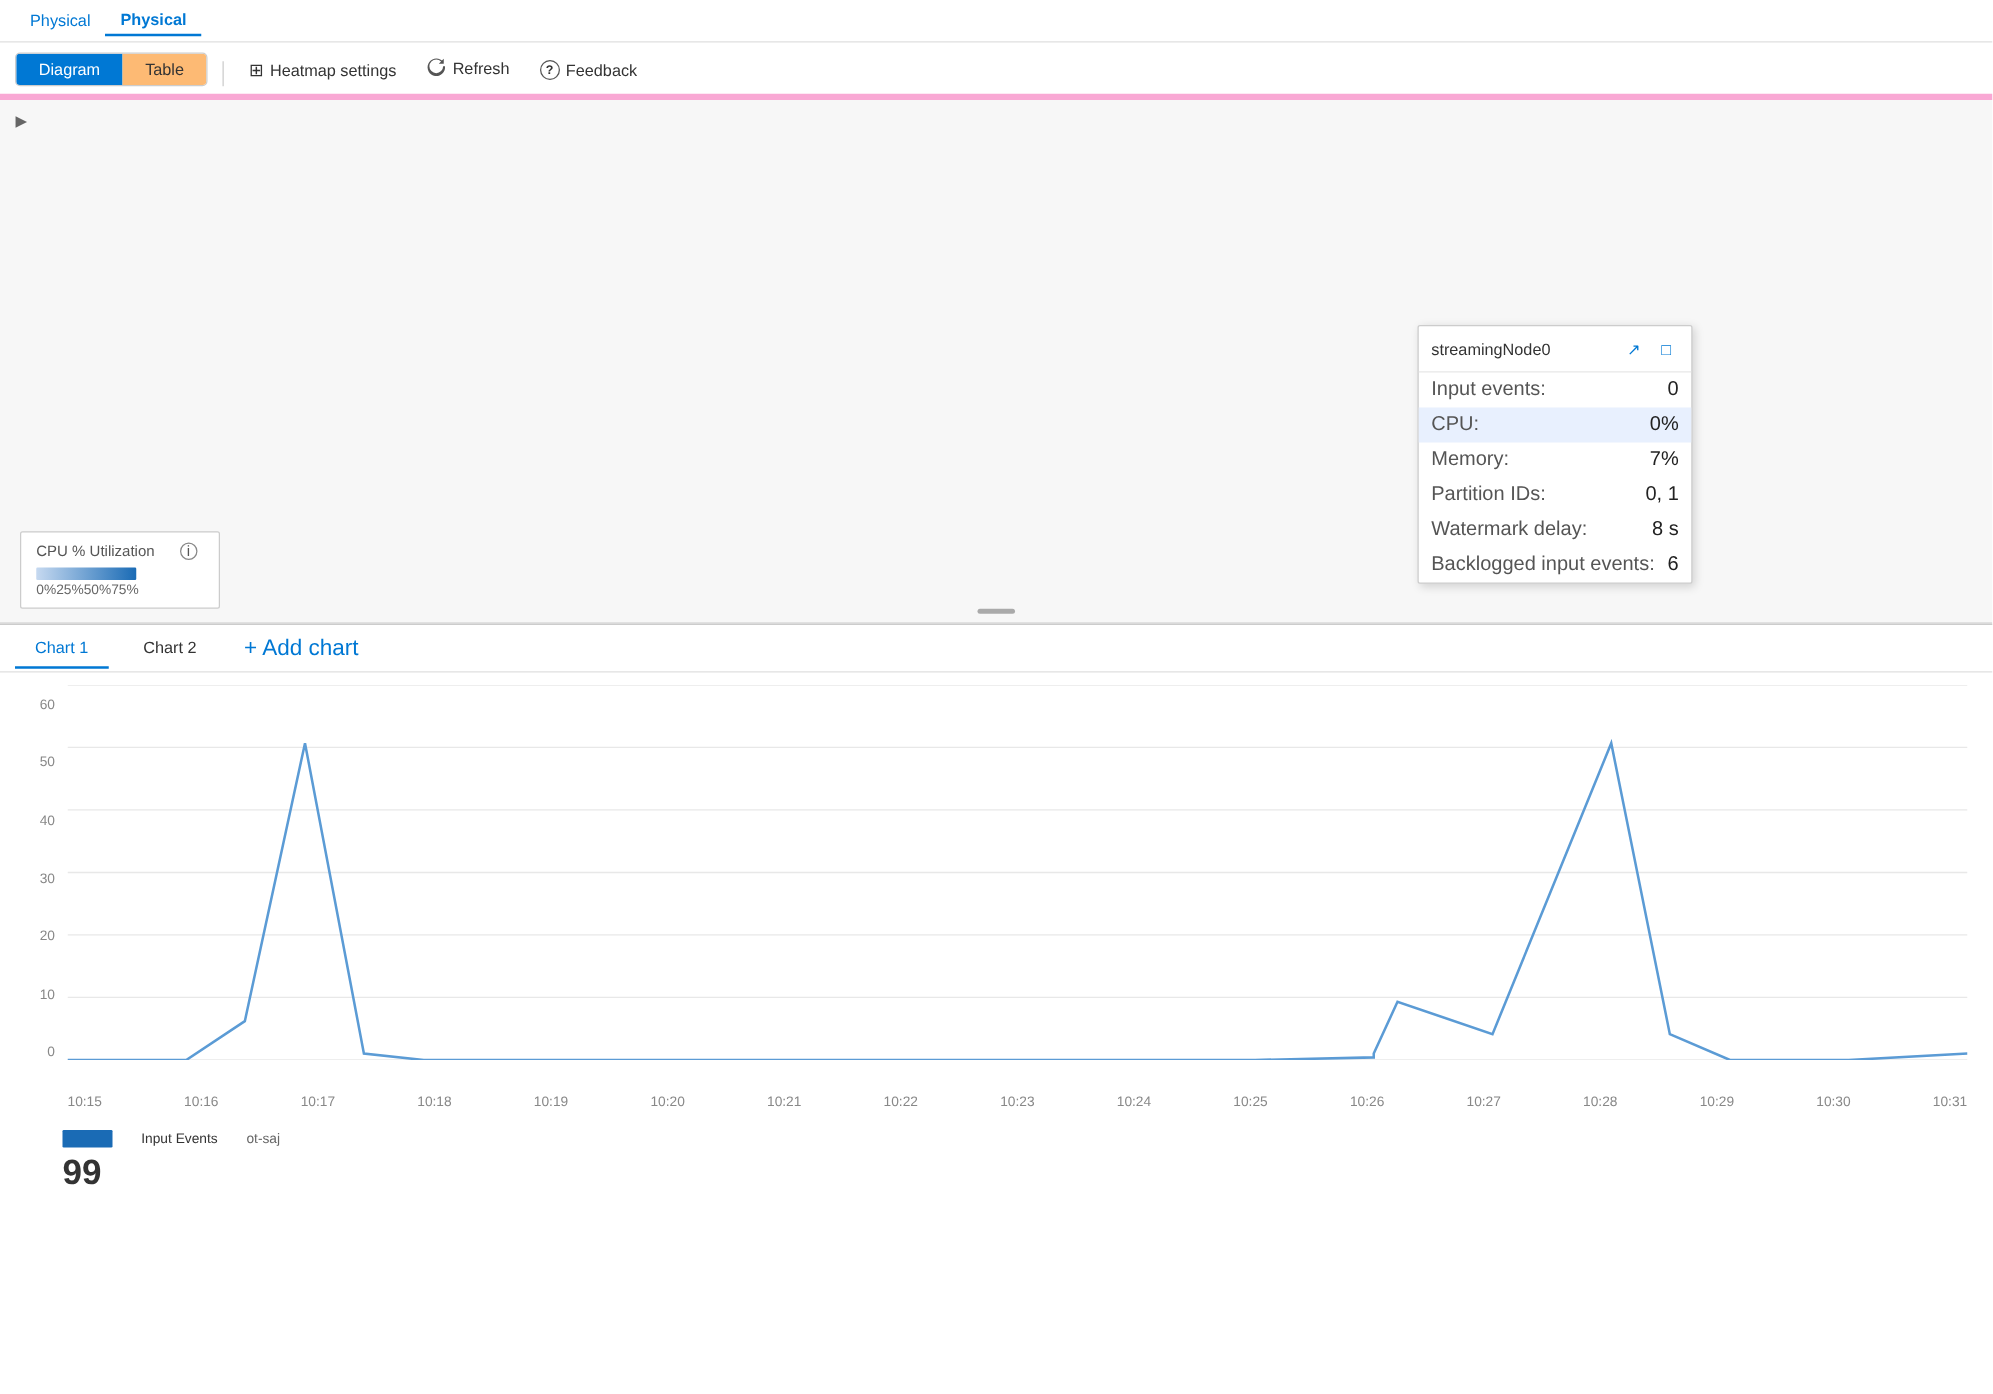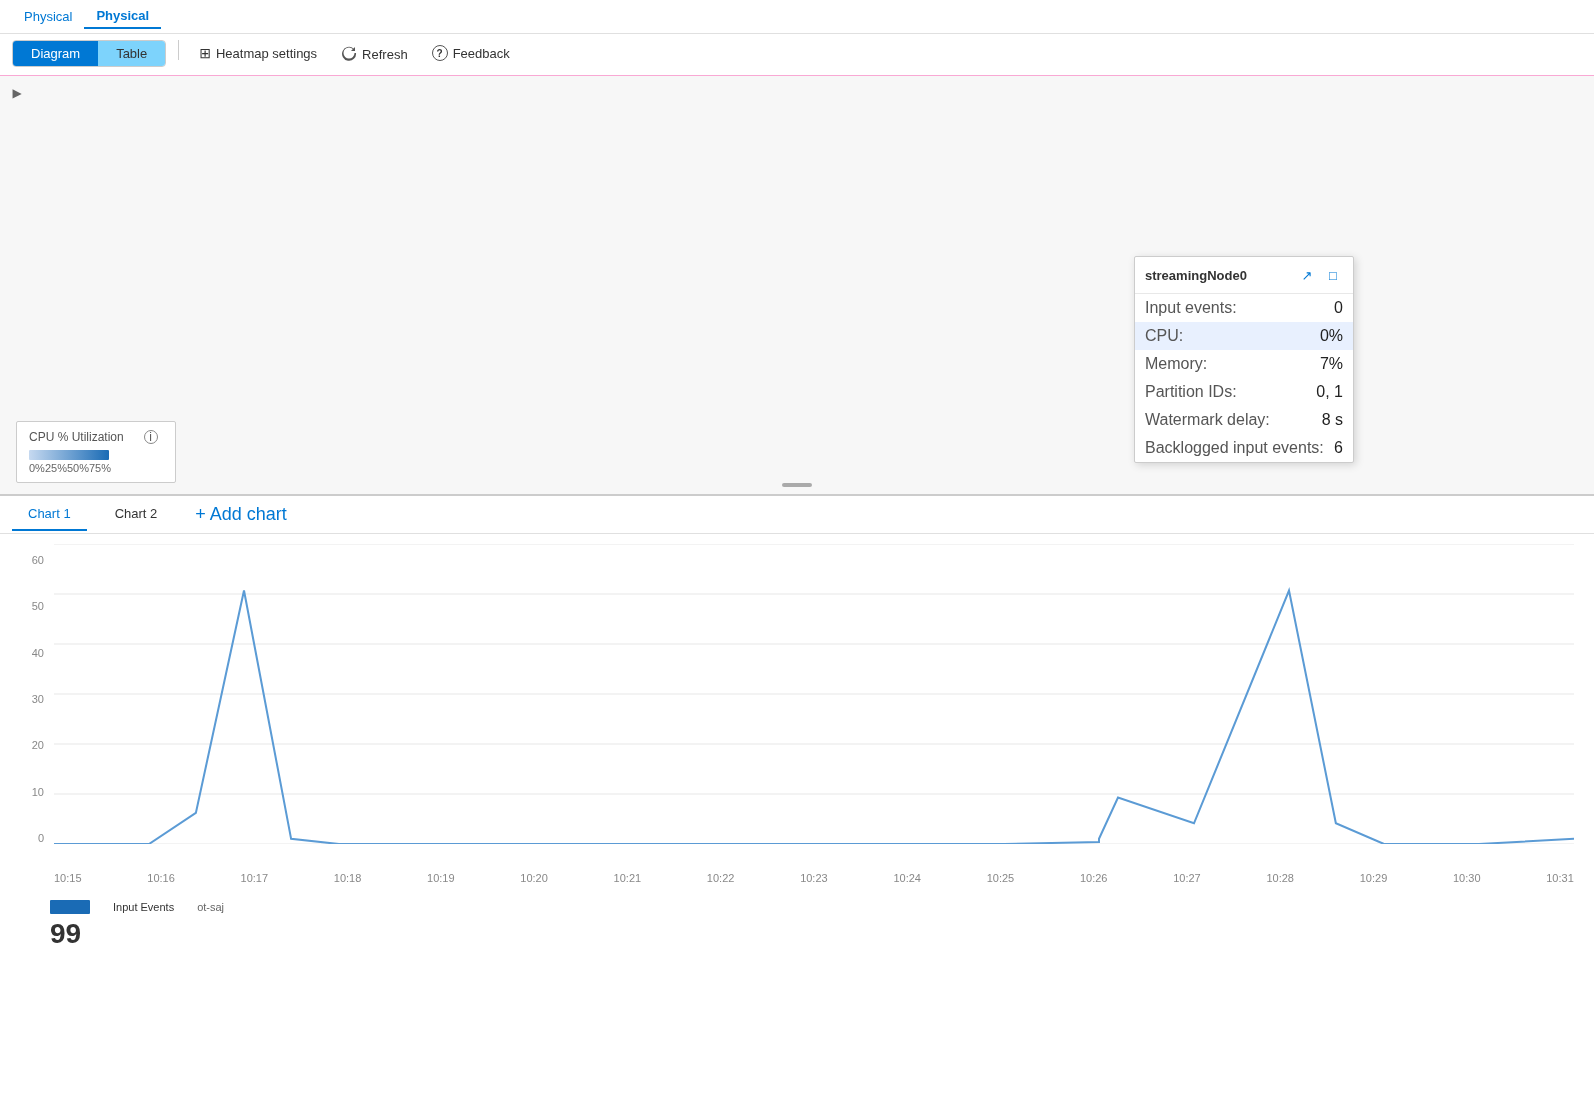--- a/index.html
+++ b/index.html
@@ -4,43 +4,43 @@
   <style>
     * { box-sizing: border-box; margin: 0; padding: 0; }
     body { font-family: 'Segoe UI', Arial, sans-serif; font-size: 13px; background: #fff; color: #333; overflow: hidden; }
 
     
     .top-tabs { display: flex; align-items: center; padding: 4px 12px; border-bottom: 1px solid #e0e0e0; gap: 0; }
     .top-tab { padding: 4px 12px; cursor: pointer; font-size: 13px; color: #0078d4; background: none; border: none; }
     .top-tab.active { color: #0078d4; font-weight: 600; border-bottom: 2px solid #0078d4; }
 
     
-    .toolbar { display: flex; align-items: flex-start; padding: 6px 12px; gap: 8px; border-bottom: 1px solid #f9a8d4; }
+    .toolbar { display: flex; align-items: flex-end; padding: 6px 12px; gap: 8px; border-bottom: 5px solid #f9a8d4; }
     .toggle-group { display: flex; border-radius: 4px; overflow: hidden; border: 1px solid #ccc; }
-    .toggle-btn { padding: 5px 18px; cursor: pointer; font-size: 13px; background: #7dd3fc; border: none; color: #333; }
+    .toggle-btn { padding: 5px 18px; cursor: pointer; font-size: 13px; background: #fdba74; border: none; color: #333; }
     .toggle-btn.active { background: #0078d4; color: #fff; }
     .toolbar-sep { width: 1px; height: 20px; background: #ccc; margin: 0 4px; }
     .toolbar-btn { display: flex; align-items: center; gap: 5px; padding: 5px 8px; cursor: pointer; font-size: 13px; color: #333; background: none; border: none; }
     .icon-question { width: 16px; height: 16px; border-radius: 50%; border: 1.5px solid #555; display: inline-flex; align-items: center; justify-content: center; font-size: 10px; font-weight: bold; }
 
     
     .diagram-area { position: relative; width: 100%; height: 420px; background: #f7f7f7; border-bottom: 1px solid #ccc; overflow: hidden; }
     .expand-btn { position: absolute; top: 8px; left: 8px; width: 18px; height: 18px; cursor: pointer; display: flex; align-items: center; justify-content: center; color: #666; font-size: 12px; }
 
     
     .legend-box { position: absolute; bottom: 12px; left: 16px; background: #fff; border: 1px solid #ccc; padding: 8px 12px; border-radius: 2px; min-width: 160px; }
     .legend-title { font-size: 12px; color: #555; margin-bottom: 6px; display: flex; align-items: center; gap: 20px; }
     .legend-scale { display: flex; align-items: center; gap: 4px; margin-bottom: 2px; }
     .legend-gradient { height: 10px; width: 80px; background: linear-gradient(to right, #c6d9f0, #1a6bb5); border-radius: 1px; }
     .legend-labels { display: flex; justify-content: space-between; width: 80px; font-size: 11px; color: #666; }
 
     
     .node-card { position: absolute; top: 180px; right: 240px; background: #fff; border: 1px solid #ccc; border-radius: 2px; min-width: 220px; box-shadow: 2px 2px 8px rgba(0,0,0,0.15); }
     .node-card-header { display: flex; align-items: center; justify-content: space-between; padding: 8px 10px; border-bottom: 1px solid #e8e8e8; }
-    .node-name { font-size: 13px; font-weight: 700; color: #333; }
+    .node-name { font-size: 13px; font-weight: 400; color: #333; }
     .node-icons { display: flex; gap: 6px; }
     .node-icon-btn { width: 20px; height: 20px; display: flex; align-items: center; justify-content: center; cursor: pointer; color: #0078d4; font-size: 13px; }
     .node-row { display: flex; justify-content: space-between; align-items: center; padding: 5px 10px; font-size: 16px; }
     .node-row.highlighted { background: #e8f0fe; }
     .node-row-label { color: #555; }
     .node-row-value { color: #222; font-weight: 500; }
 
     
     .charts-section { background: #fff; }
     .chart-tabs { display: flex; align-items: center; padding: 0 12px; border-bottom: 1px solid #e0e0e0; gap: 12px; }

